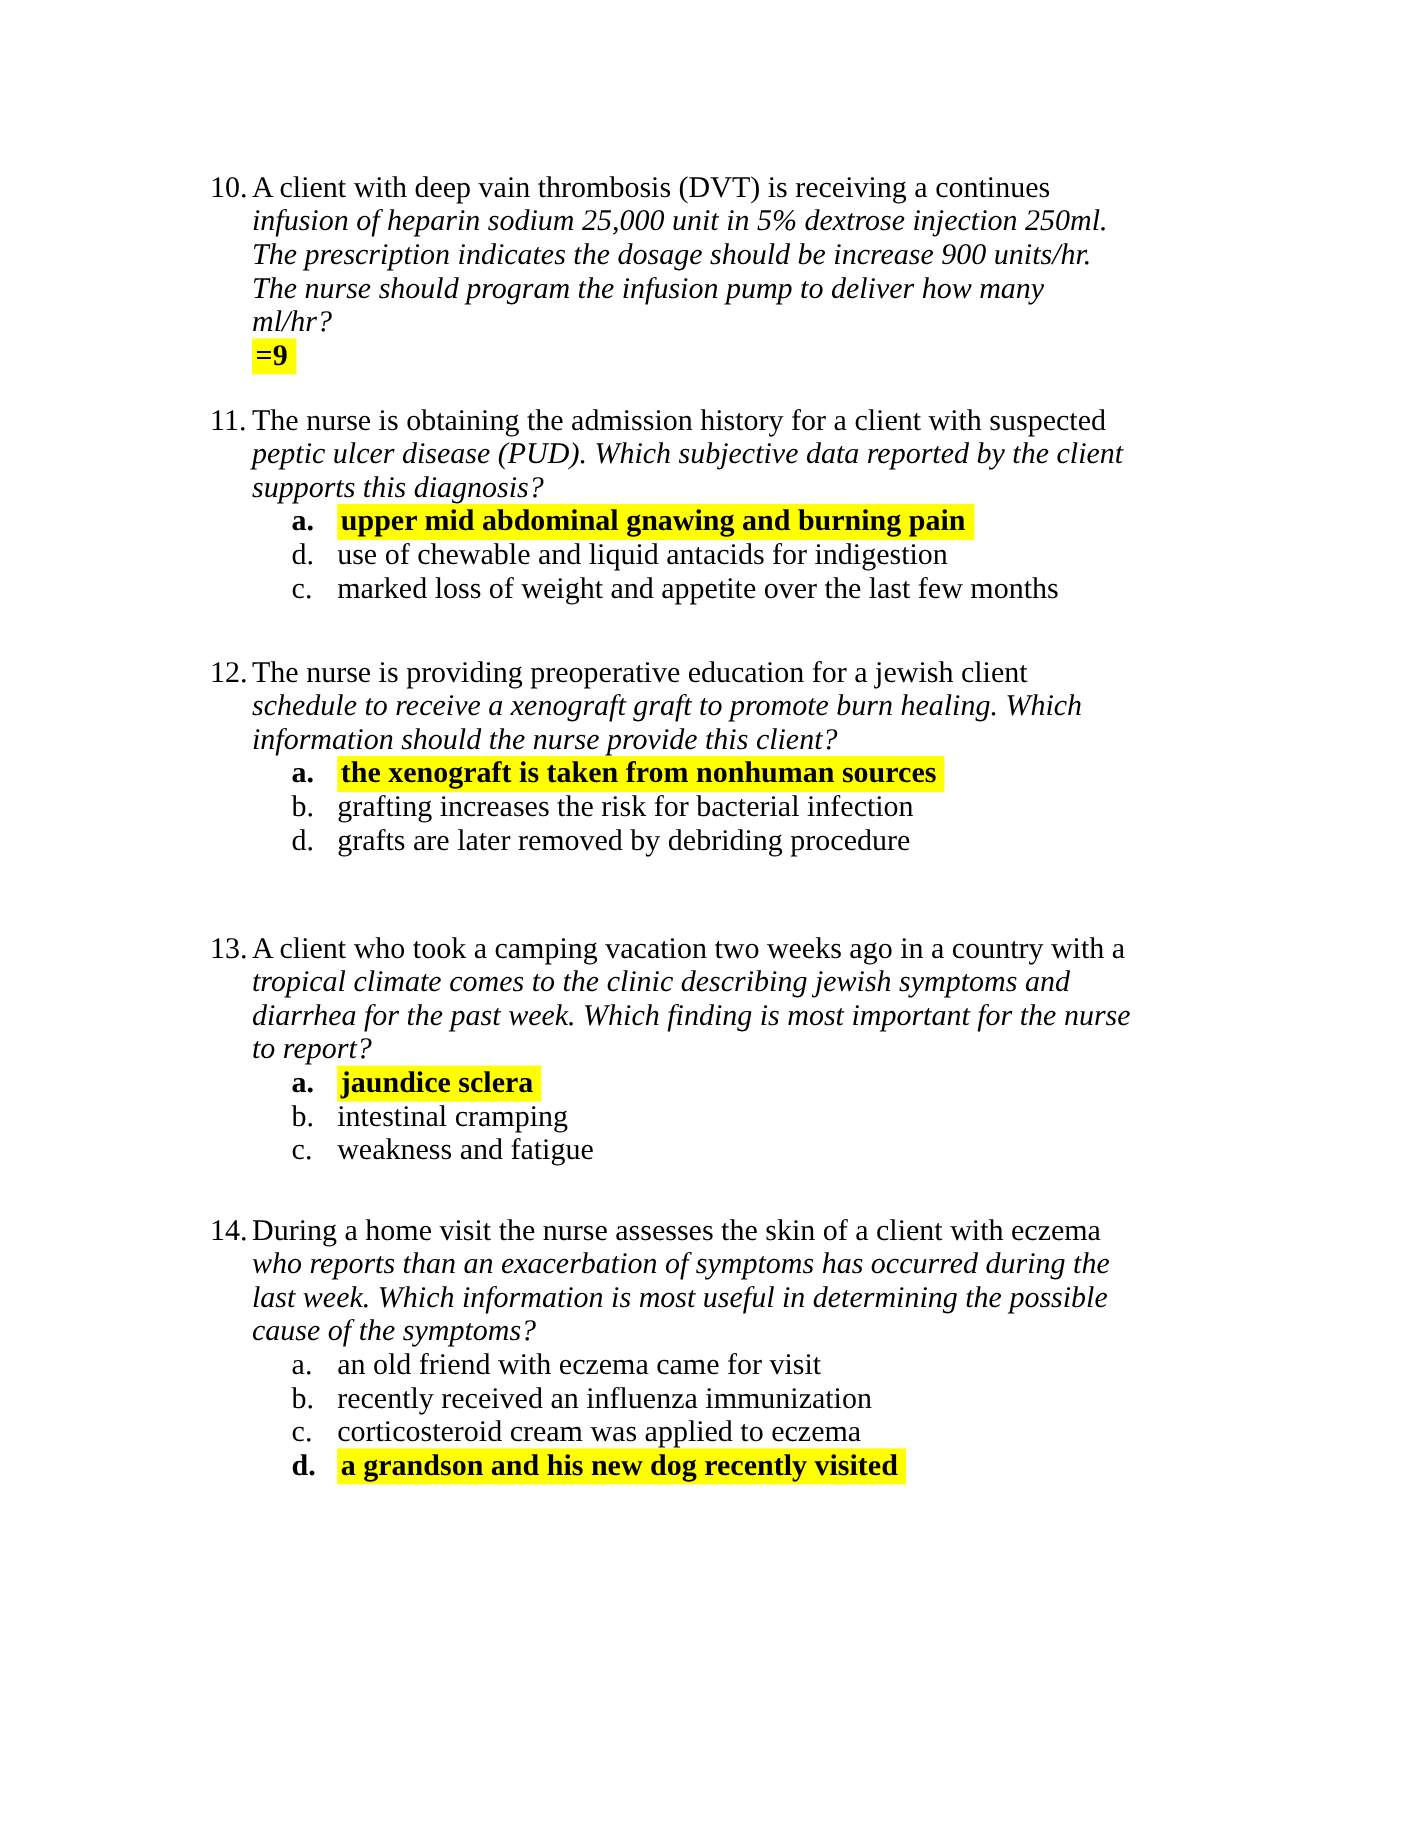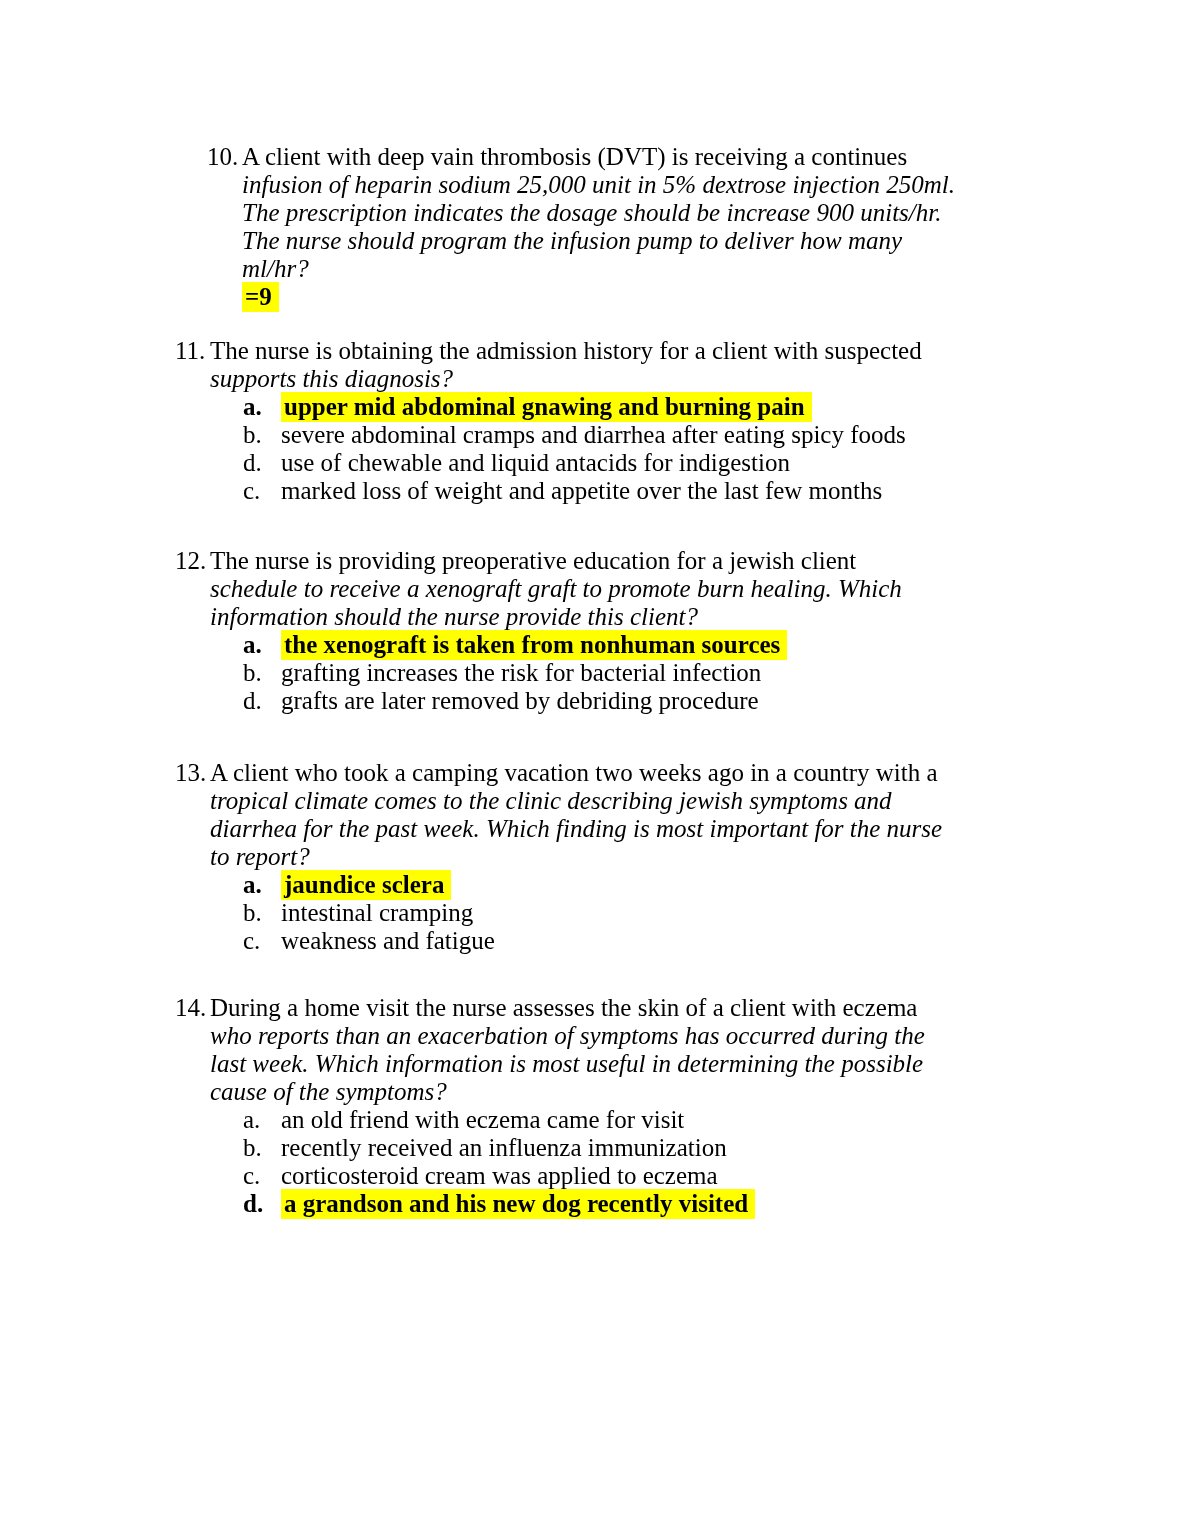--- a/index.html
+++ b/index.html
@@ -21,23 +21,23 @@
     font-size: 25px;
     line-height: 28px;
   }
   .page {
     position: absolute;
     left: 175px;
     top: 143px;
     width: 880px;
   }
   .question { margin: 0 0 0 0; }
-  .q-gap-sm { margin-bottom: 26px; margin-left: 32px; }
+  .q-gap-sm { margin-bottom: 26px; }
   .q-gap-md { margin-bottom: 42px; }
-  .q-gap-md2 { margin-bottom: 44px; }
+  .q-gap-md2 { margin-bottom: 62px; }
   .q-gap-md3 { margin-bottom: 39px; margin-top: 30px; }
   .stem-line { white-space: nowrap; }
   .stem-line.cont { padding-left: 35px; font-style: italic; }
   .q-num { display: inline-block; width: 35px; }
   .answer-line { padding-left: 35px; white-space: nowrap; }
   .option { padding-left: 68px; white-space: nowrap; }
   .opt-letter { display: inline-block; width: 38px; }
   .bold { font-weight: bold; }
   .hl {
     background: var(--hl);
@@ -54,23 +54,23 @@
     <div class="stem-line"><span class="q-num">10.</span><span>A client with deep vain thrombosis (DVT) is receiving a continues</span></div>
     <div class="stem-line cont">infusion of heparin sodium 25,000 unit in 5% dextrose injection 250ml.</div>
     <div class="stem-line cont">The prescription indicates the dosage should be increase 900 units/hr.</div>
     <div class="stem-line cont">The nurse should program the infusion pump to deliver how many</div>
     <div class="stem-line cont">ml/hr?</div>
     <div class="answer-line"><span class="hl">=9</span></div>
   </div>
 
   <div class="question q-gap-md">
     <div class="stem-line"><span class="q-num">11.</span><span>The nurse is obtaining the admission history for a client with suspected</span></div>
+    <div class="stem-line cont">peptic ulcer disease (PUD). Which subjective data reported by the client</div>
     <div class="stem-line cont">supports this diagnosis?</div>
     <div class="option"><span class="opt-letter bold">a.</span><span class="hl">upper mid abdominal gnawing and burning pain</span></div>
-    <div class="option"><span class="opt-letter">b.</span><span>severe abdominal cramps and diarrhea after eating spicy foods</span></div>
     <div class="option"><span class="opt-letter">d.</span><span>use of chewable and liquid antacids for indigestion</span></div>
     <div class="option"><span class="opt-letter">c.</span><span>marked loss of weight and appetite over the last few months</span></div>
   </div>
 
   <div class="question q-gap-md2">
     <div class="stem-line"><span class="q-num">12.</span><span>The nurse is providing preoperative education for a jewish client</span></div>
     <div class="stem-line cont">schedule to receive a xenograft graft to promote burn healing. Which</div>
     <div class="stem-line cont">information should the nurse provide this client?</div>
     <div class="option"><span class="opt-letter bold">a.</span><span class="hl">the xenograft is taken from nonhuman sources</span></div>
     <div class="option"><span class="opt-letter">b.</span><span>grafting increases the risk for bacterial infection</span></div>

